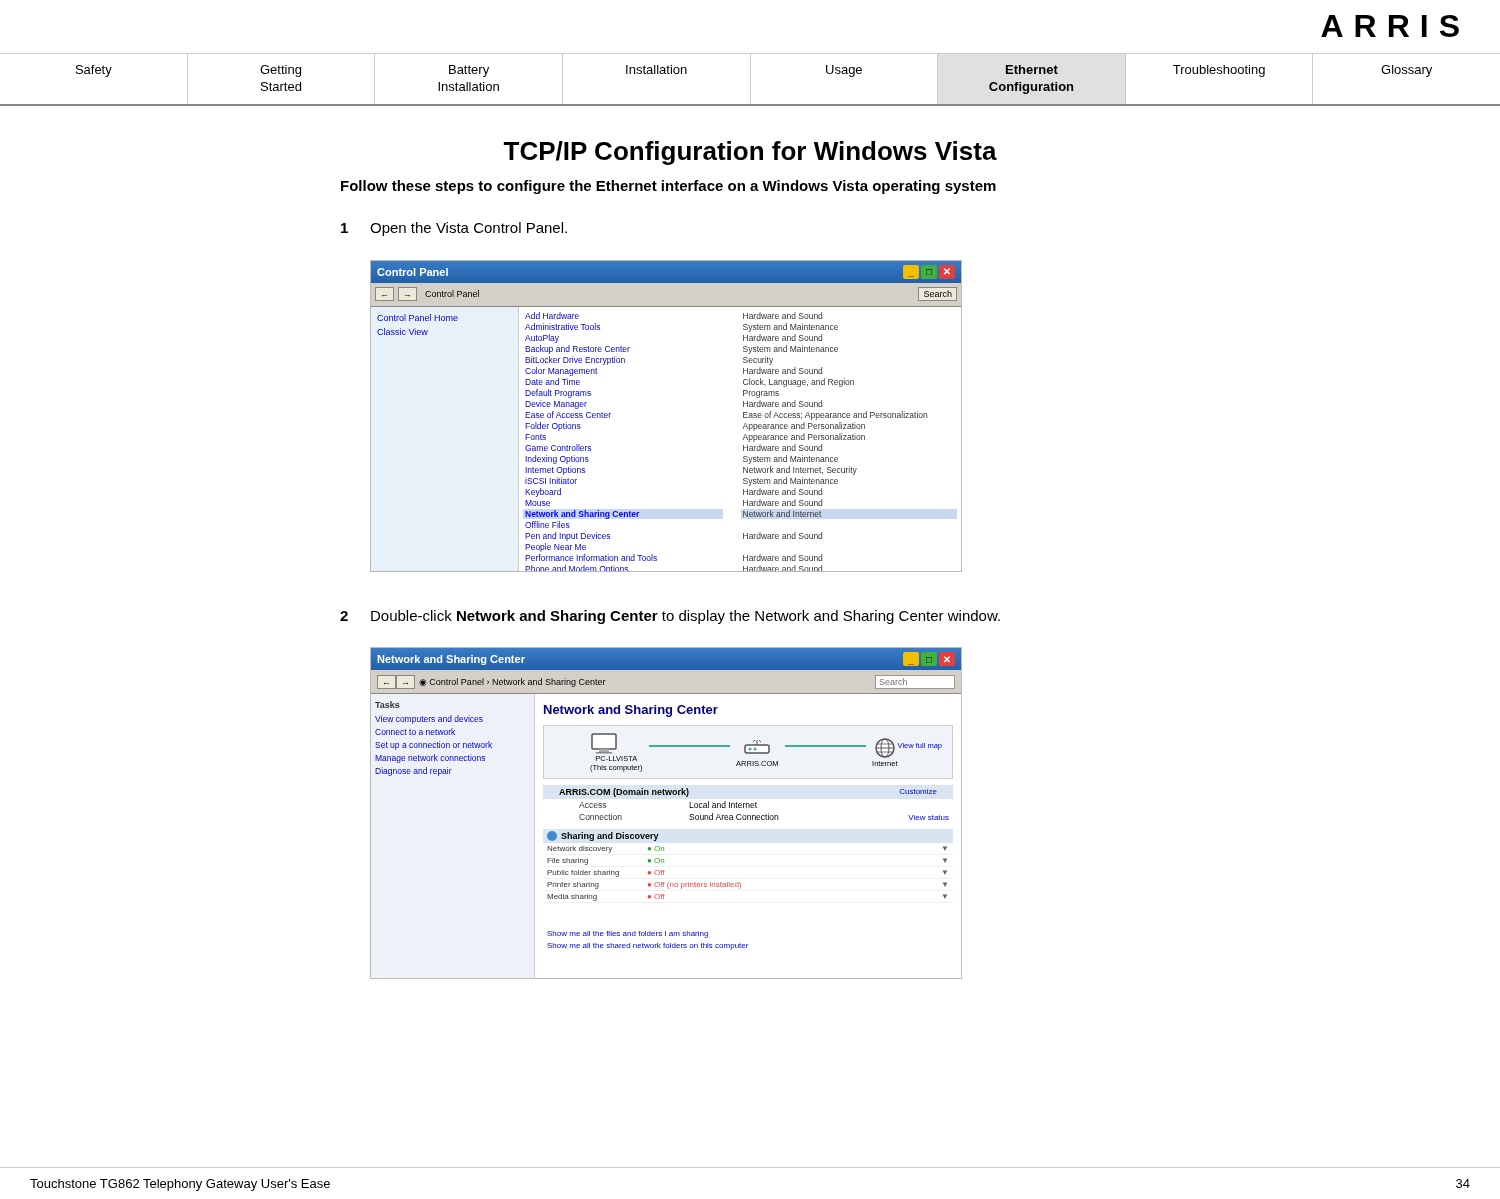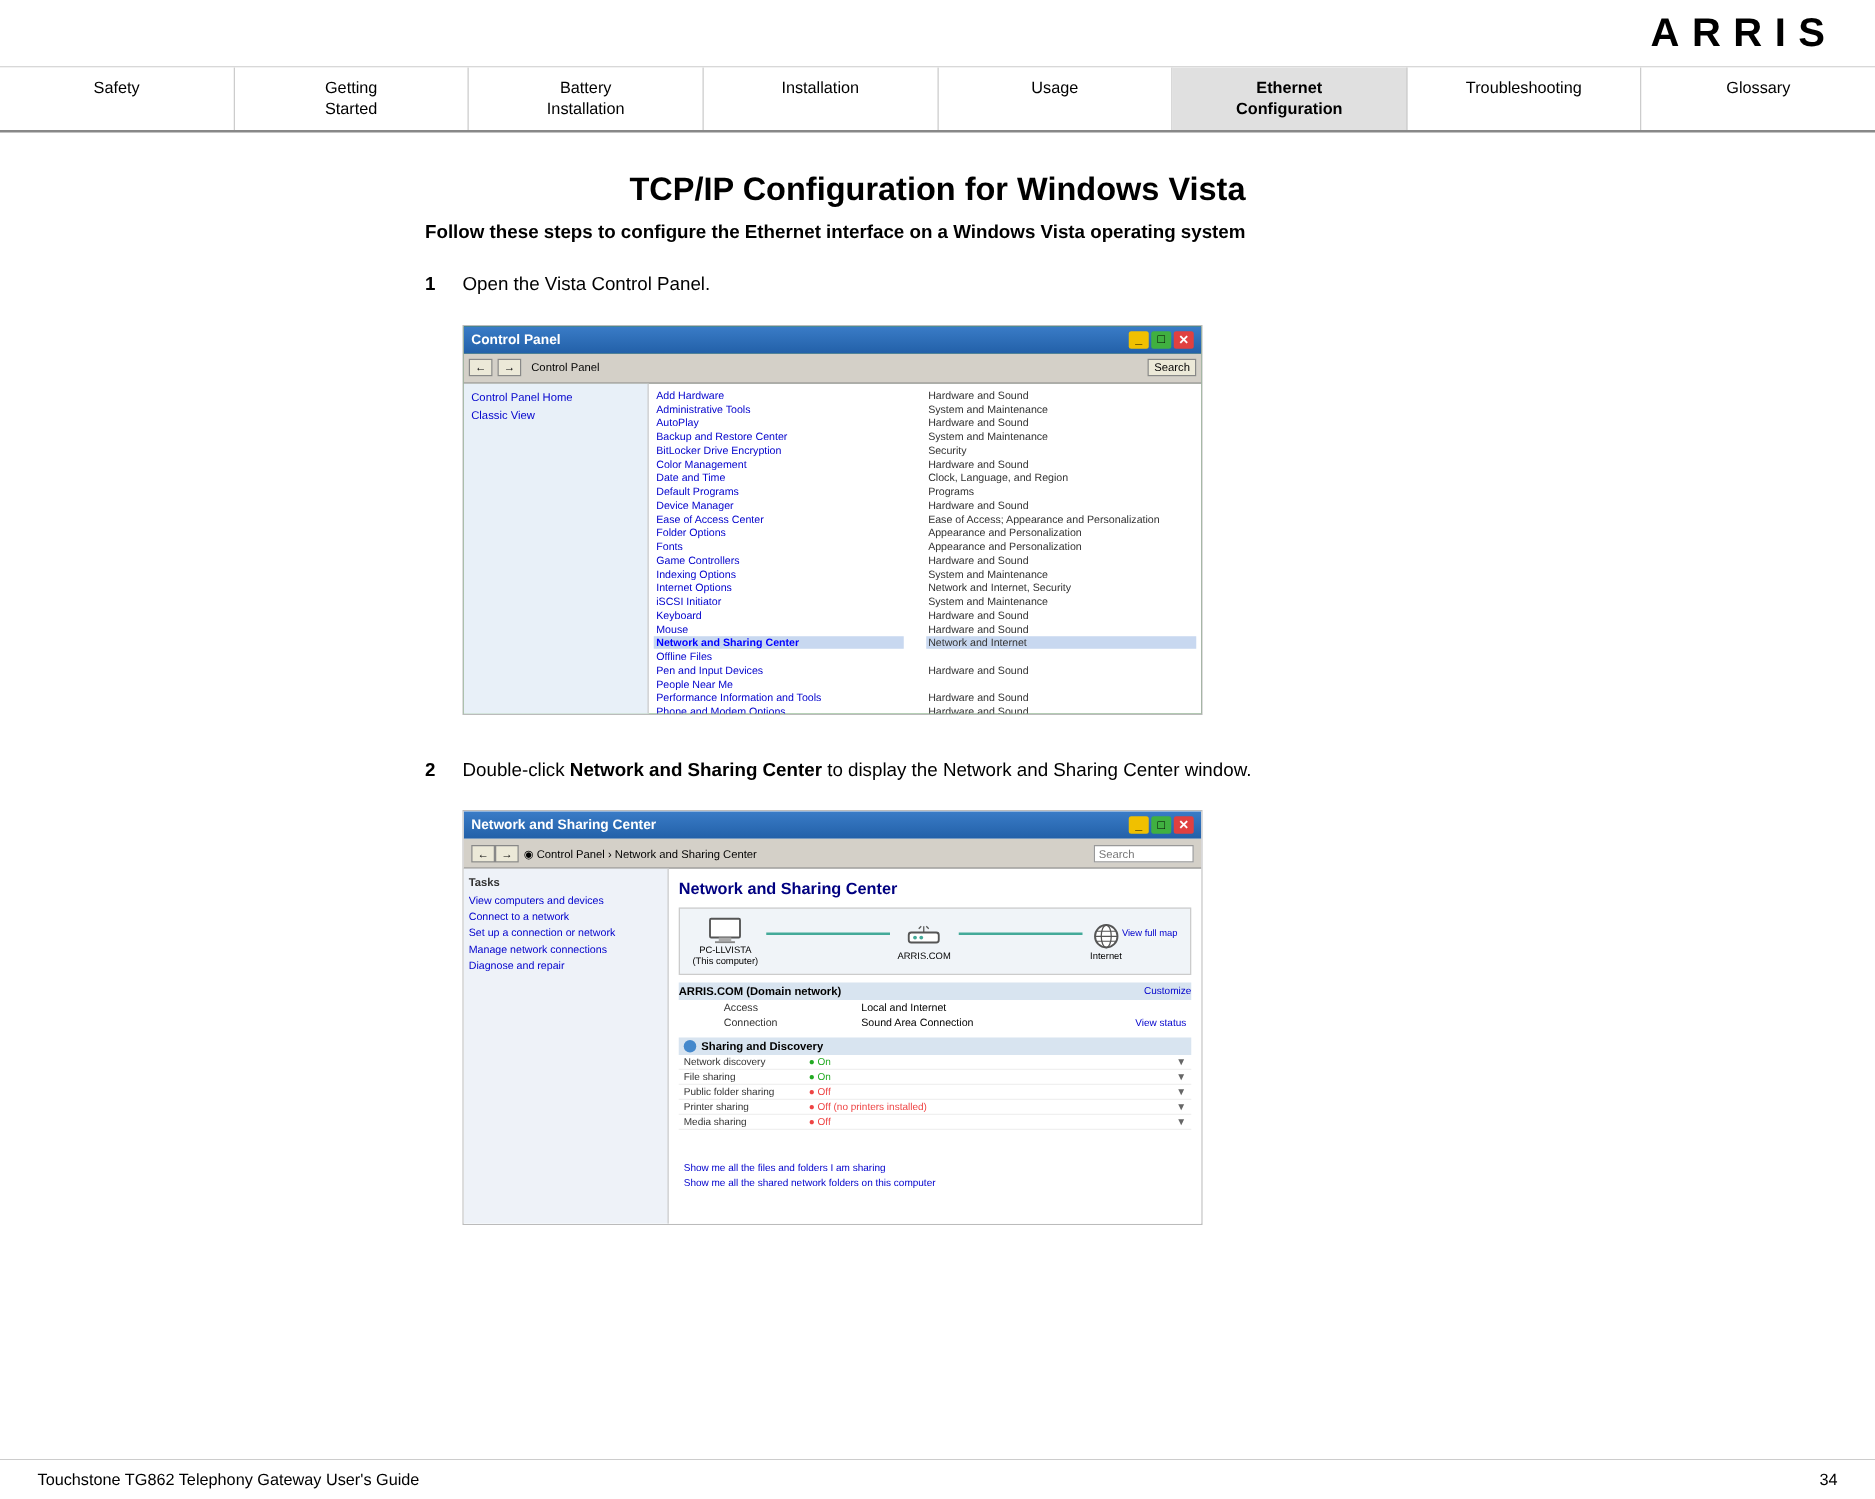--- a/index.html
+++ b/index.html
@@ -499,21 +499,21 @@
             <a class="nsc-sidebar-link">View computers and devices</a>
             <a class="nsc-sidebar-link">Connect to a network</a>
             <a class="nsc-sidebar-link">Set up a connection or network</a>
             <a class="nsc-sidebar-link">Manage network connections</a>
             <a class="nsc-sidebar-link">Diagnose and repair</a>
           </div>
           <div class="nsc-main">
             <div class="nsc-main-title">Network and Sharing Center</div>
 
             <div style="display:flex; align-items:center; background:#f0f4f8; border:1px solid #ccc; padding:6px 10px; margin-bottom:6px;">
-              <div style="display:flex; flex-direction:column; align-items:center;">
+              <div style="display:flex; flex-direction:column; align-items:flex-start;margin-left:36px;">
                 <svg width="28" height="22" viewBox="0 0 28 22">
                   <rect x="2" y="2" width="24" height="15" rx="1" fill="#fff" stroke="#555" stroke-width="1.5"></rect>
                   <rect x="9" y="17" width="10" height="3" fill="#aaa"></rect>
                   <rect x="6" y="20" width="16" height="1.5" fill="#888"></rect>
                 </svg>
                 <span style="font-size:7.5px; text-align:center;">PC-LLVISTA<br>(This computer)</span>
               </div>
               <div style="flex:1; height:2px; background:#4a9; margin: 0 6px; margin-bottom:12px;"></div>
               <div style="display:flex; flex-direction:column; align-items:center;">
                 <svg width="28" height="22" viewBox="0 0 28 22">
@@ -534,21 +534,21 @@
                   <line x1="2" y1="11" x2="20" y2="11" stroke="#555" stroke-width="1"></line>
                   <line x1="3" y1="7" x2="19" y2="7" stroke="#555" stroke-width="0.8"></line>
                   <line x1="3" y1="15" x2="19" y2="15" stroke="#555" stroke-width="0.8"></line>
                 </svg>
                 <span style="font-size:7.5px; text-align:center;">Internet</span>
               </div>
               <span style="font-size:7.5px; color:#0000cc; margin-left:auto; margin-bottom:14px; cursor:pointer;">View full map</span>
             </div>
 
             <div class="nsc-section">
-              <div style="display:flex; justify-content:space-between; background:#d8e4f0; padding:2px 0;gap:13px;">
+              <div style="display:flex; justify-content:space-between; background:#d8e4f0; padding:2px 16px;gap:13px;">
                 <span style="font-size:9px; font-weight:bold;">ARRIS.COM (Domain network)</span>
                 <span style="font-size:8px; color:#0000cc; cursor:pointer;">Customize</span>
               </div>
               <div class="nsc-row">
                 <span class="nsc-row-label">Access</span>
                 <span class="nsc-row-value">Local and Internet</span>
               </div>
               <div class="nsc-row">
                 <span class="nsc-row-label">Connection</span>
                 <span class="nsc-row-value">Sound Area Connection</span>
@@ -593,15 +593,15 @@
               <div style="font-size:8px; color:#0000cc; cursor:pointer;">Show me all the shared network folders on this computer</div>
             </div>
           </div>
         </div>
       </div>
     </div>
   </div>
 </div>
 
 <div class="footer">
-  <span class="footer-title">Touchstone TG862 Telephony Gateway User's Guide</span>
+  <span class="footer-title">Touchstone TG862 Telephony Gateway User's Ease</span>
   <span class="footer-page">34</span>
 </div>
 
 </body></html>

